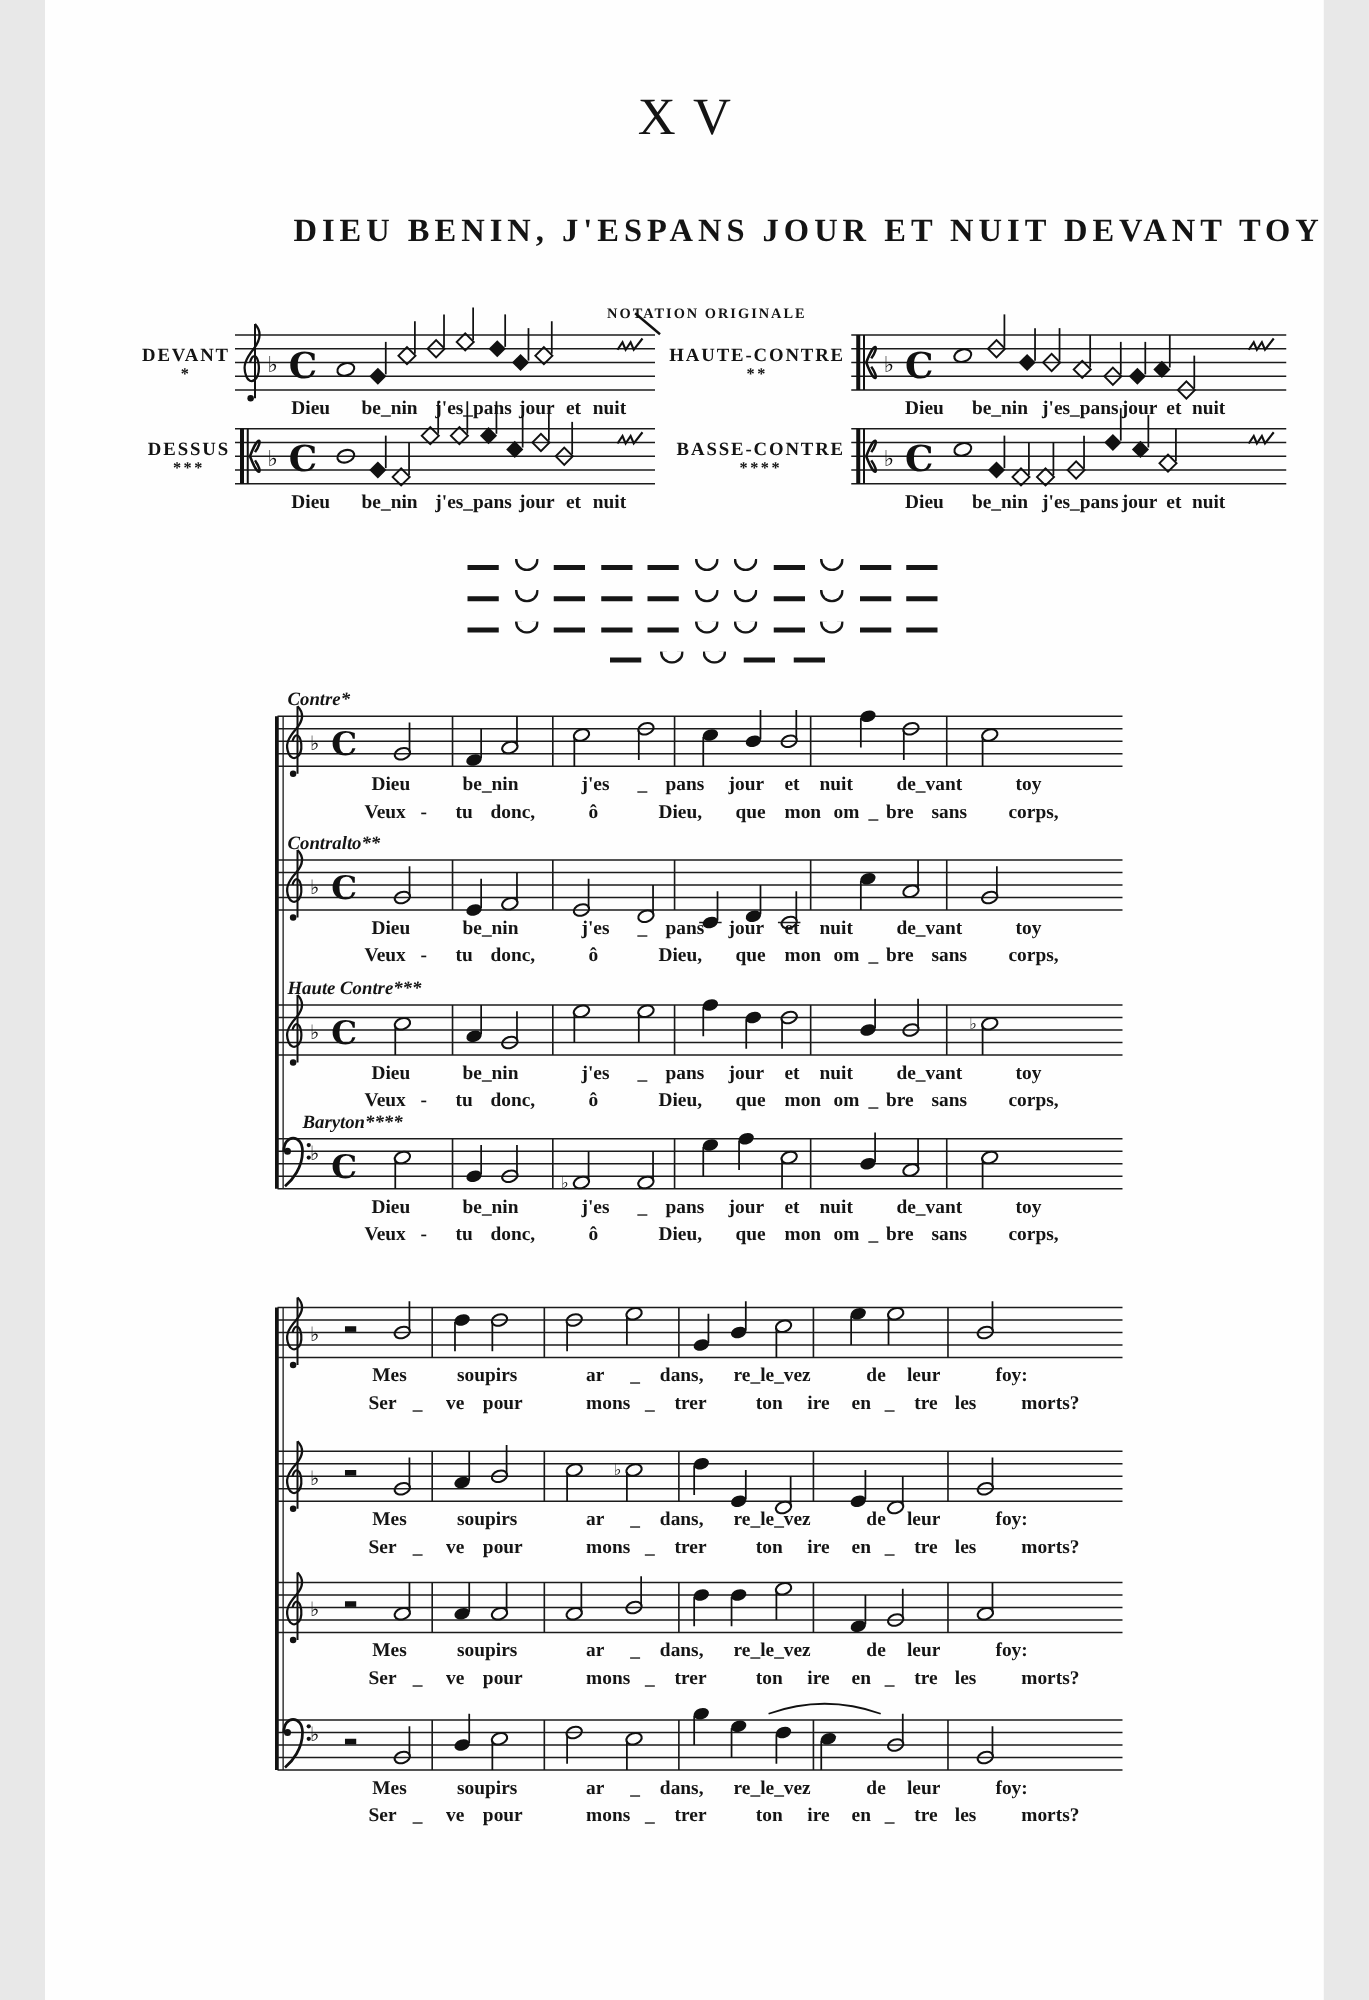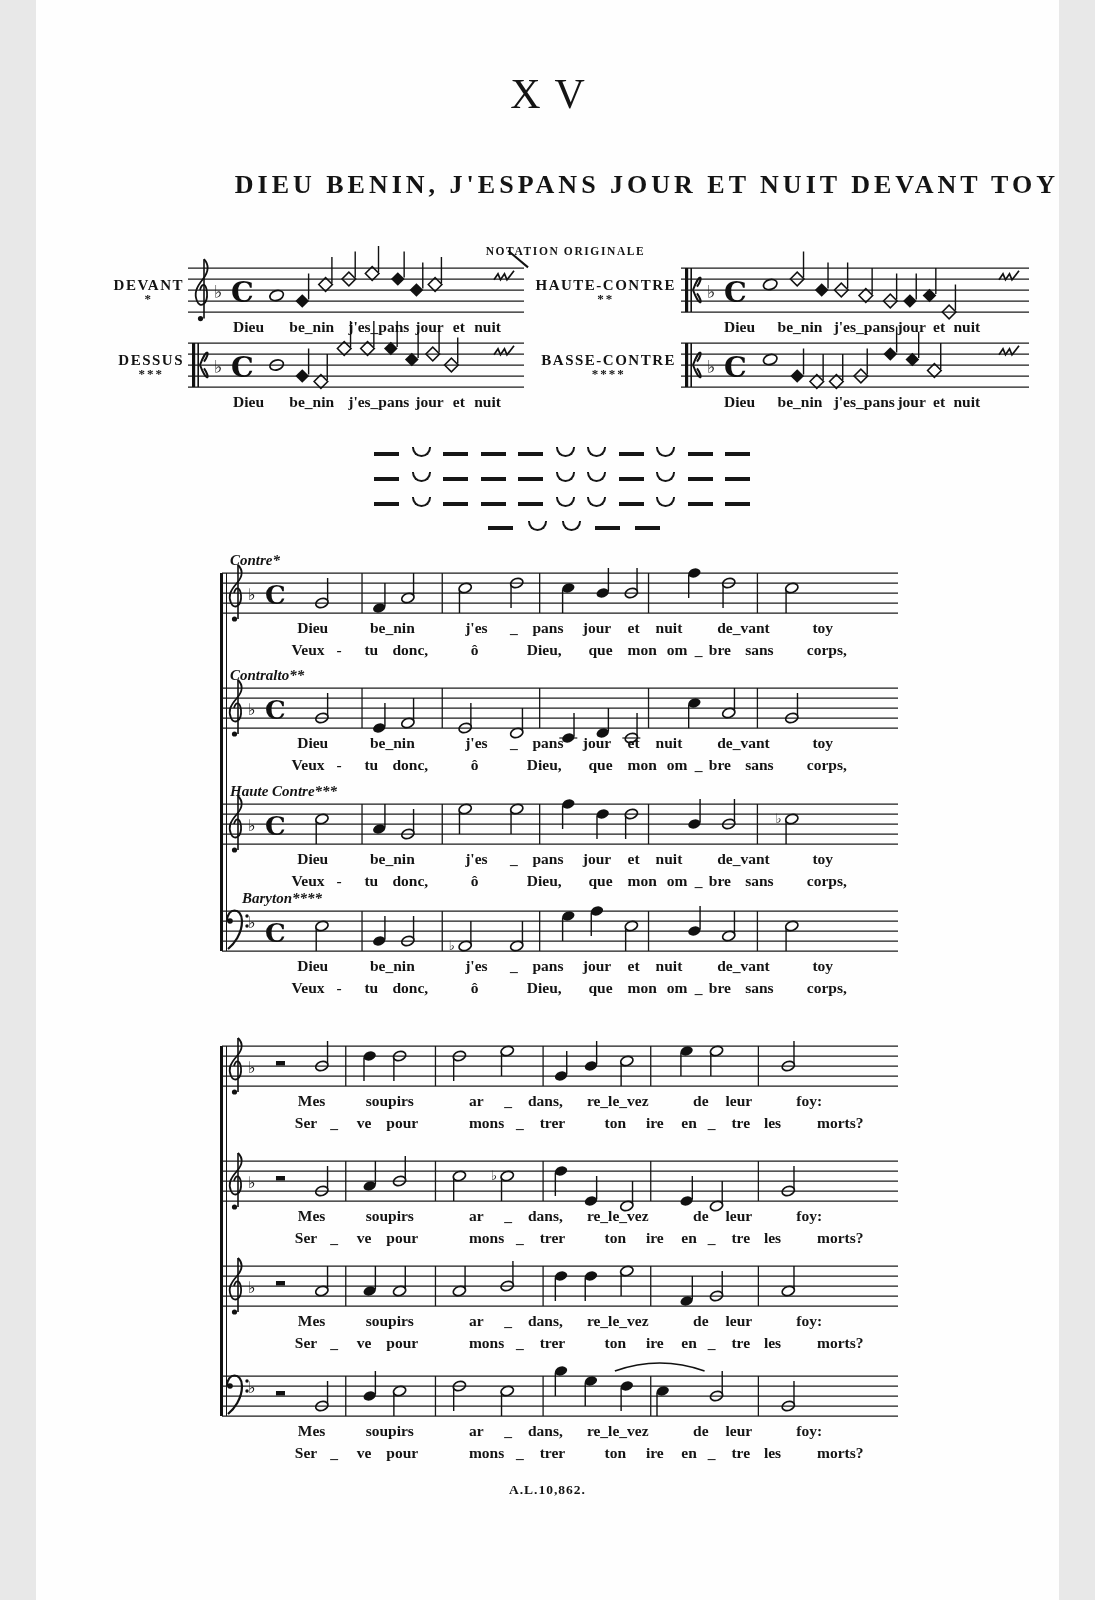--- a/index.html
+++ b/index.html
@@ -24,21 +24,20 @@
   .sysbar{position:absolute;background:#111;}
 </style>
 </head>
 <body>
 
 <div class="page" id="page">
   <div class="pageno">XV</div>
   <div class="title">DIEU BENIN, J'ESPANS JOUR ET NUIT DEVANT TOY</div>
   <div class="notation">NOTATION ORIGINALE</div>
   <div class="arrow" style="left:469px;top:258px;"></div>
-  <div class="plate">A.L.10,862.</div>
 <div class="part-label" style="left: 56px; top: 277px; width: 92px;"><span class="wrap"><span class="lbl">DEVANT</span><span class="ast">*</span></span></div>
     <svg width="336" height="104" style="position: absolute; left: 152px; top: 238px; overflow: visible;">
       <line x1="0" x2="336" y1="30" y2="30" stroke="#1b1b1b" stroke-width="1.25"></line>
       <line x1="0" x2="336" y1="41" y2="41" stroke="#1b1b1b" stroke-width="1.25"></line>
       <line x1="0" x2="336" y1="52" y2="52" stroke="#1b1b1b" stroke-width="1.25"></line>
       <line x1="0" x2="336" y1="63" y2="63" stroke="#1b1b1b" stroke-width="1.25"></line>
       <line x1="0" x2="336" y1="74" y2="74" stroke="#1b1b1b" stroke-width="1.25"></line>
       <g fill="none" stroke="#111">
     <path stroke-width="1.8" d="M16,21.2 C21,26.7 21,33.3 15,41 C8,49.8 6,55.3 9,63 C12,70.7 20,66.3 19,54.2 C18,45.4 14,44.3 12,52"></path>
     <path stroke-width="1.6" d="M16,21.2 L16,80.6"></path>

